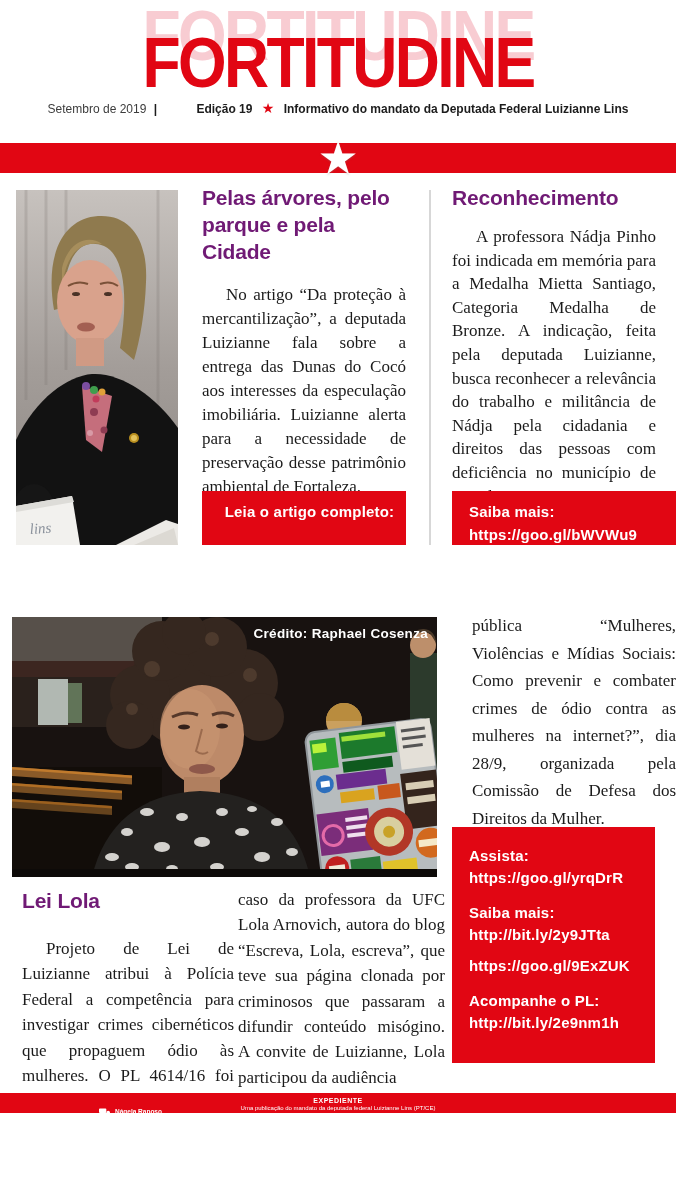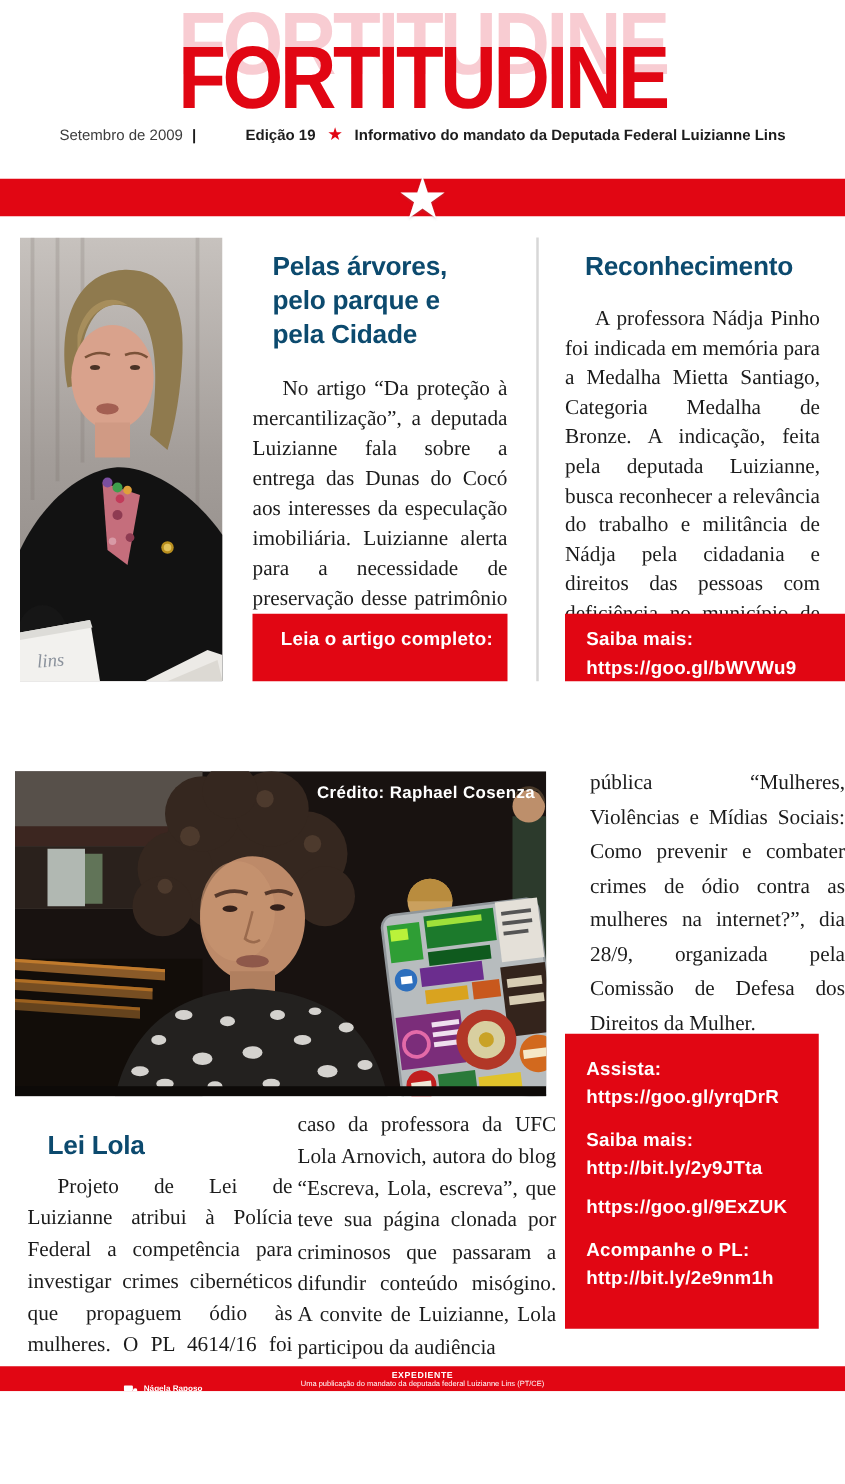--- a/index.html
+++ b/index.html
@@ -28,21 +28,21 @@
                font-family:"DejaVu Sans",sans-serif; font-size:46px; line-height:60px; color:#fff;
                text-shadow:0 1px 2px rgba(120,120,120,.35); }
 
   
   .photo1 { position:absolute; left:16px; top:190px; width:162px; height:355px; }
   .photo1 svg { display:block; width:100%; height:100%; }
   .divider { position:absolute; left:429px; top:190px; width:2px; height:355px; background:#d7d7d7; }
 
   .col-mid   { position:absolute; left:202px; top:184px; width:204px; }
   .col-right { position:absolute; left:452px; top:184px; width:204px; }
-  h2.head { margin:16px; font-size:21px; line-height:27px; font-weight:bold; color:#0c4a6e; letter-spacing:-.2px; }
+  h2.head { margin:0; font-size:21px; line-height:27px; font-weight:bold; color:#701a75; letter-spacing:-.2px; }
   p.serif { margin:0; font-family:"Liberation Serif", serif; font-size:17px; line-height:24px;
             text-align:justify; color:#1b1b1b; }
   .col-mid p.serif   { margin-top:18px; text-indent:24px; }
   .col-right p.serif { margin-top:14px; text-indent:24px; line-height:23.6px; }
 
   .cta { position:absolute; background:#e10613; color:#fff; box-sizing:border-box;
          padding:9px 6px 0 17px; cursor:pointer; }
   .cta1 { left:202px; top:491px; width:204px; height:54px;text-align:center; }
   .cta2 { left:452px; top:491px; width:224px; height:54px; }
   .cta div { font-size:15px; font-weight:bold; line-height:23px; letter-spacing:.2px; white-space:nowrap; }
@@ -99,21 +99,21 @@
                transform:scaleX(.82); transform-origin:0 50%; }
 </style>
 </head>
 <body>
 
 <div class="page">
 
   <div class="mast-shadow">FORTITUDINE</div>
   <div class="mast-title">FORTITUDINE</div>
   <div class="dateline">
-    <span class="dl-date">Setembro de 2009</span>
+    <span class="dl-date">Setembro de 2019</span>
     <span class="dl-sep">|</span>
     <span class="dl-ed">Edição 19</span>
     <span class="dl-star">★</span>
     <span class="dl-tag">Informativo do mandato da Deputada Federal Luizianne Lins</span>
   </div>
 
   <div class="band"></div>
   <div class="band-star">★</div>
 
   <div class="photo1">

